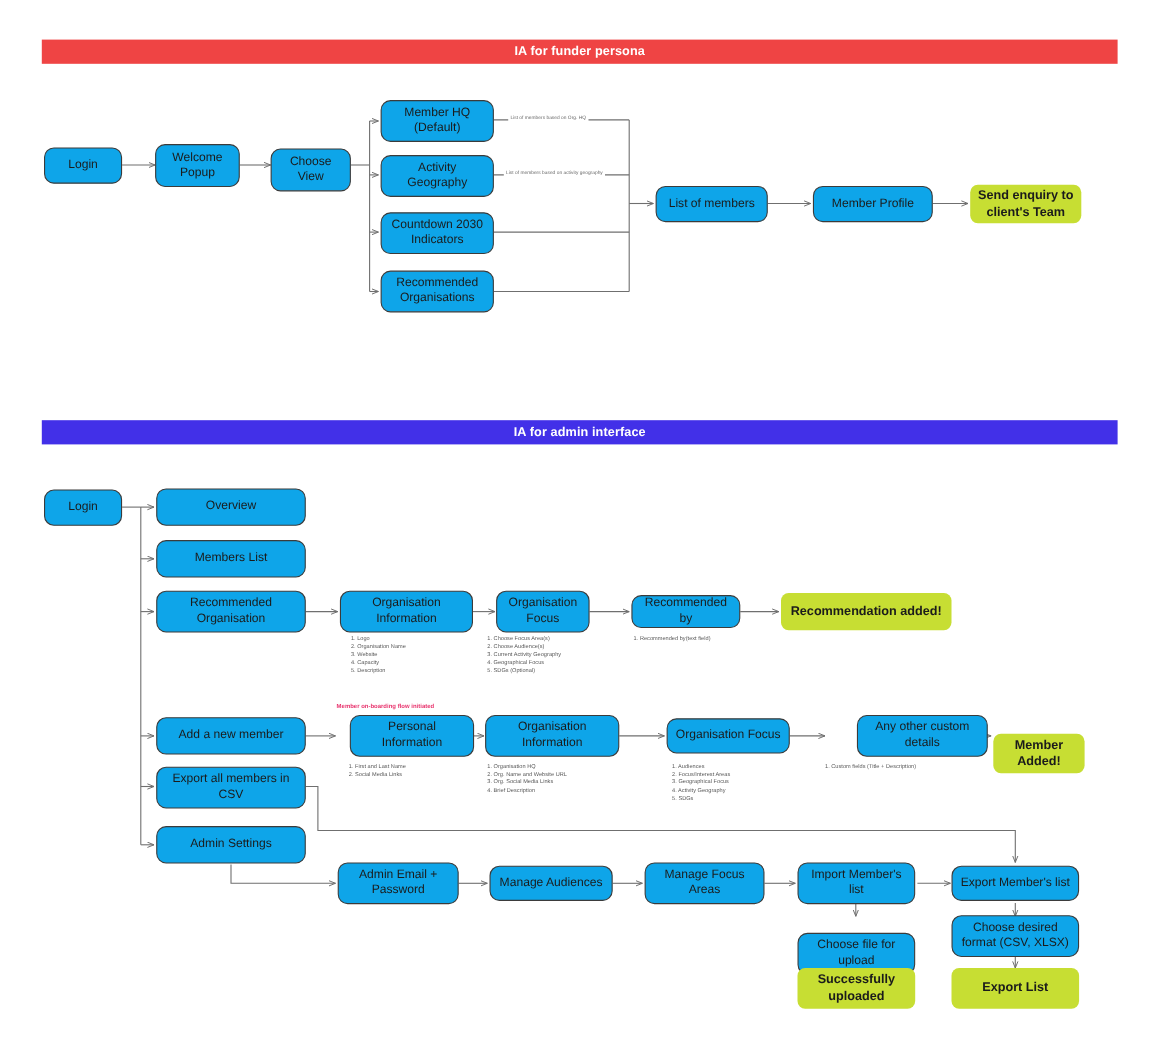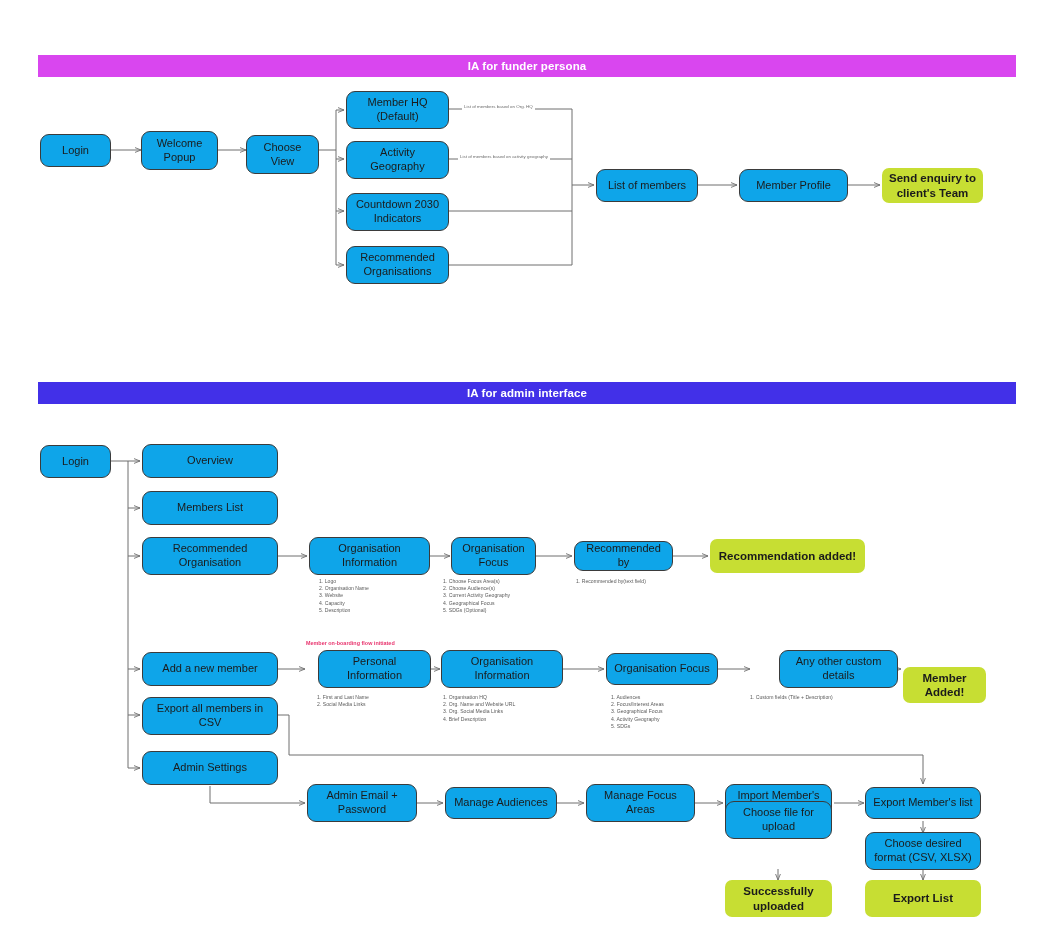--- a/index.html
+++ b/index.html
@@ -35,21 +35,21 @@
     left: 38px;
     width: 978px;
     display: flex;
     align-items: center;
     justify-content: center;
     color: #ffffff;
     font-size: 11.5px;
     font-weight: bold;
     letter-spacing: 0.1px;
   }
-  .bar-funder { top: 36px; background: #d946ef; margin-top: 19px; }
+  .bar-funder { top: 36px; background: #ef4444; }
   .bar-admin  { top: 382px; background: #4230e8; }
 
   
   .node {
     position: absolute;
     box-sizing: border-box;
     border: 1px solid #3b3b3b;
     border-radius: 9px;
     background: #0ea5e9;
     color: #1b1b1b;
@@ -222,21 +222,21 @@
 
   <div class="node" style="left:307px; top:784px; width:110px; height:38px;">Admin Email +
 Password</div>
   <div class="node" style="left:445px; top:787px; width:112px; height:32px;">Manage Audiences</div>
   <div class="node" style="left:586px; top:784px; width:109px; height:38px;">Manage Focus
 Areas</div>
   <div class="node" style="left:725px; top:784px; width:107px; height:38px;">Import Member's
 list</div>
   <div class="node" style="left:865px; top:787px; width:116px; height:32px;">Export Member's list</div>
 
-  <div class="node" style="left:725px; top:801px; width:107px; height:38px;">Choose file for
+  <div class="node" style="left:725px; top:848px; width:107px; height:38px;">Choose file for
 upload</div>
   <div class="node" style="left:865px; top:832px; width:116px; height:38px;">Choose desired
 format (CSV, XLSX)</div>
 
   <div class="node green" style="left:725px; top:880px; width:107px; height:37px;">Successfully
 uploaded</div>
   <div class="node green" style="left:865px; top:880px; width:116px; height:37px;">Export List</div>
 
   <div class="annot" style="left:319px; top:578px;">1. Logo
 2. Organisation Name

